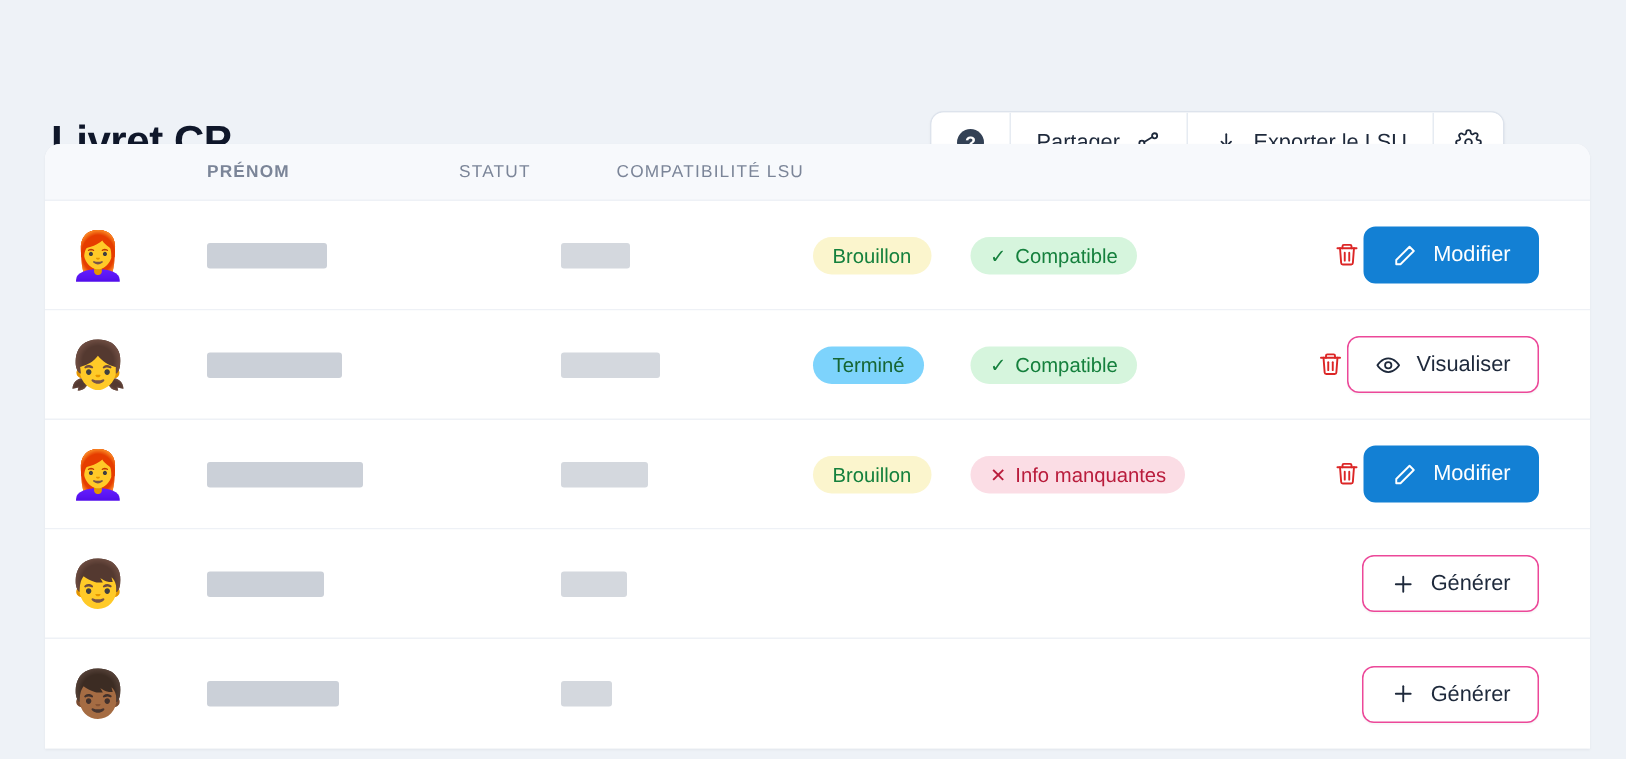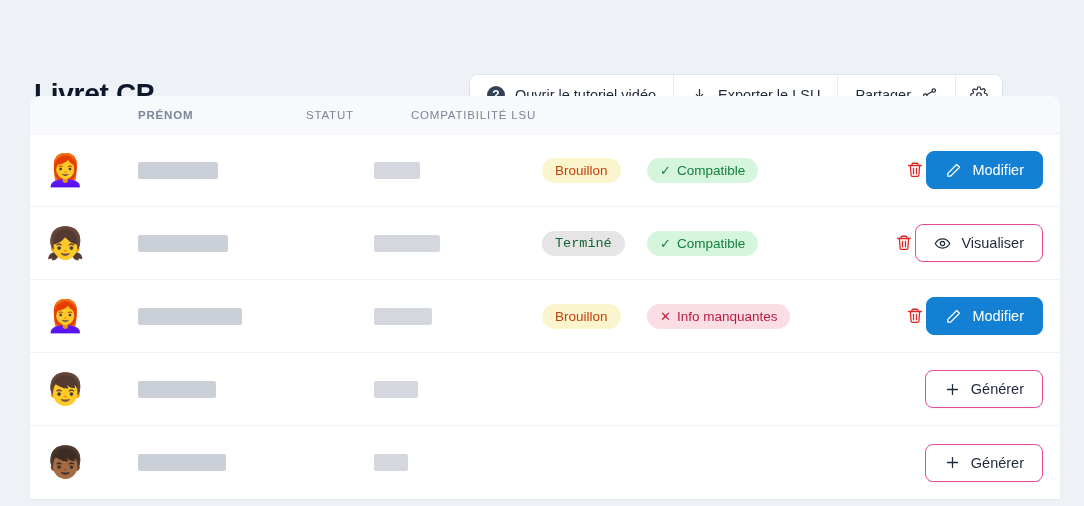--- a/index.html
+++ b/index.html
@@ -105,29 +105,29 @@
   .redact.soft { background: #d4d8de; }
   .cell { display: flex; align-items: center; }
 
   .badge {
     display: inline-flex; align-items: center; gap: 6px;
     border-radius: 999px;
     padding: 5px 13px;
     font-size: 13.5px;
     white-space: nowrap;
   }
-  .badge-brouillon { background: #fbf5cd; color: #c2410c; }
-  .badge-termine   { background: #e5e5e5; color: #166534; font-family: Liberation Mono, monospace; }
+  .badge-brouillon { background: #fbf5cd; color: #15803d; }
+  .badge-termine   { background: #7dd3fc; color: #166534; }
   .badge-compat    { background: #d6f5dd; color: #15803d; }
   .badge-missing   { background: #fbdde5; color: #b91c3c; }
   .badge .mark { font-size: 13px; line-height: 1; }
 
   .actions {
     display: flex; align-items: center; justify-content: flex-end;
-    gap: 2px; padding-right: 17px; width: 100%;
+    gap: 2px; padding-right: 34px; width: 100%;
   }
   .trash { color: #dc2626; cursor: pointer; display: inline-flex; }
   .btn {
     display: inline-flex; align-items: center; gap: 10px;
     height: 38px; padding: 0 18px;
     border-radius: 8px;
     font-size: 14.5px;
     cursor: pointer;
     font-family: "Liberation Sans", sans-serif;
     white-space: nowrap;
@@ -145,45 +145,44 @@
 
 <div class="page">
 
   <div class="header">
     <div class="page-title">Livret CP</div>
 
     <div class="btn-group">
 
       <button class="gbtn">
         <span class="help-circle">?</span>
-        <span>Ouvrir le tutoriel vidéo</span>
-      </button>
-
-      <button class="gbtn">
-        <span class="ico">
-          <svg width="17" height="17" viewBox="0 0 24 24" fill="none" stroke="#1e293b" stroke-width="1.7" stroke-linecap="round" stroke-linejoin="round">
-            <line x1="12" y1="3.5" x2="12" y2="15"></line>
-              <polyline points="7.5,10.5 12,15 16.5,10.5"></polyline>
-              <line x1="5" y1="19.5" x2="19" y2="19.5"></line>
-          </svg>
-        </span>
-        <span>Exporter le LSU</span>
       </button>
 
       <button class="gbtn">
         <span>Partager</span>
         <span class="ico">
           <svg width="17" height="17" viewBox="0 0 24 24" fill="none" stroke="#1e293b" stroke-width="1.7" stroke-linecap="round" stroke-linejoin="round">
             <circle cx="18" cy="5" r="2.4"></circle>
               <circle cx="6" cy="12" r="2.4"></circle>
               <circle cx="18" cy="19" r="2.4"></circle>
             <line x1="8.2" y1="10.9" x2="15.9" y2="6.2"></line>
               <line x1="8.2" y1="13.1" x2="15.9" y2="17.8"></line>
           </svg>
         </span>
+      </button>
+
+      <button class="gbtn">
+        <span class="ico">
+          <svg width="17" height="17" viewBox="0 0 24 24" fill="none" stroke="#1e293b" stroke-width="1.7" stroke-linecap="round" stroke-linejoin="round">
+            <line x1="12" y1="3.5" x2="12" y2="15"></line>
+              <polyline points="7.5,10.5 12,15 16.5,10.5"></polyline>
+              <line x1="5" y1="19.5" x2="19" y2="19.5"></line>
+          </svg>
+        </span>
+        <span>Exporter le LSU</span>
       </button>
 
       <button class="gbtn icon-only">
         <span class="ico">
           <svg width="18" height="18" viewBox="0 0 24 24" fill="none" stroke="#1e293b" stroke-width="1.6" stroke-linecap="round" stroke-linejoin="round">
             <circle cx="12" cy="12" r="3"></circle>
             <path d="M19.4 15a1.6 1.6 0 0 0 .32 1.77l.06.06a2 2 0 1 1-2.83 2.83l-.06-.06a1.6 1.6 0 0 0-1.77-.32 1.6 1.6 0 0 0-.97 1.47V21a2 2 0 1 1-4 0v-.11a1.6 1.6 0 0 0-1.05-1.46 1.6 1.6 0 0 0-1.77.32l-.06.06a2 2 0 1 1-2.83-2.83l.06-.06a1.6 1.6 0 0 0 .32-1.77 1.6 1.6 0 0 0-1.47-.97H3a2 2 0 1 1 0-4h.11a1.6 1.6 0 0 0 1.46-1.05 1.6 1.6 0 0 0-.32-1.77l-.06-.06a2 2 0 1 1 2.83-2.83l.06.06a1.6 1.6 0 0 0 1.77.32H9a1.6 1.6 0 0 0 .97-1.47V3a2 2 0 1 1 4 0v.11a1.6 1.6 0 0 0 .97 1.47 1.6 1.6 0 0 0 1.77-.32l.06-.06a2 2 0 1 1 2.83 2.83l-.06.06a1.6 1.6 0 0 0-.32 1.77V9a1.6 1.6 0 0 0 1.47.97H21a2 2 0 1 1 0 4h-.11a1.6 1.6 0 0 0-1.47.97z"></path>
           </svg>
         </span>
       </button>

